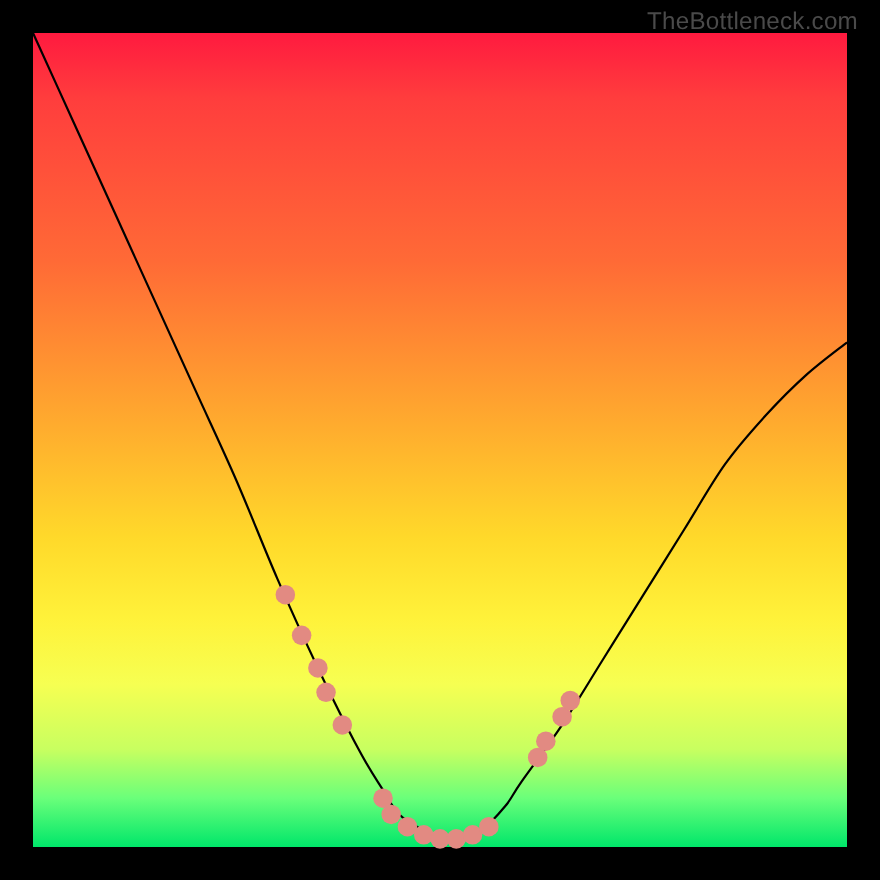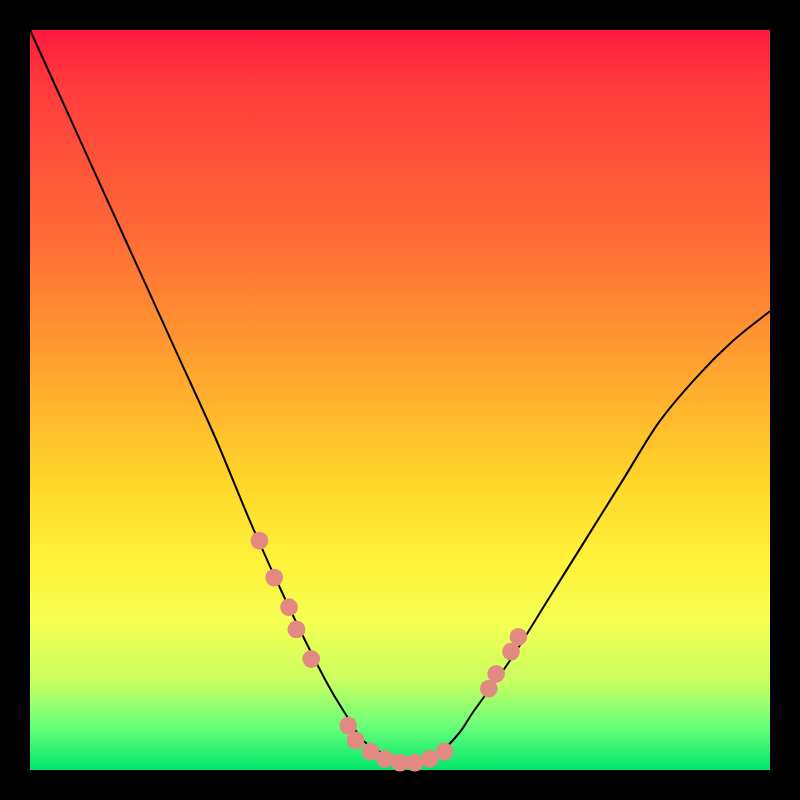--- a/index.html
+++ b/index.html
@@ -58,20 +58,21 @@
     overflow: visible;
   }
 </style>
 </head>
 <body>
 
 <div class="frame">
 
   <div class="plot-bg"></div>
 
+  <div class="watermark">TheBottleneck.com</div>
 
   <svg class="curve" viewBox="0 0 740 740" preserveAspectRatio="none">
     <path id="curve-path" fill="none" stroke="#000000" stroke-width="2" d="M 0 0 C 6.166666666666667 13.566666666666663, 24.666666666666664 54.26666666666665, 37 81.39999999999998 C 49.333333333333336 108.5333333333333, 61.666666666666664 135.66666666666663, 74 162.79999999999995 C 86.33333333333333 189.93333333333328, 98.66666666666667 217.06666666666666, 111 244.2 C 123.33333333333333 271.3333333333333, 135.66666666666666 298.46666666666664, 148 325.59999999999997 C 160.33333333333334 352.7333333333333, 172.66666666666666 378.6333333333333, 185 407 C 197.33333333333334 435.3666666666667, 209.66666666666666 467.4333333333333, 222 495.79999999999995 C 234.33333333333334 524.1666666666666, 246.66666666666666 551.3000000000001, 259 577.2 C 271.3333333333333 603.1, 286.1333333333333 632.7, 296 651.2 C 305.8666666666667 669.7, 312.0333333333333 678.3333333333334, 318.2 688.2 C 324.3666666666667 698.0666666666667, 326.8333333333333 704.2333333333333, 333 710.4 C 339.1666666666667 716.5666666666666, 349.0333333333333 721.5, 355.2 725.2 C 361.3666666666667 728.9000000000001, 365.06666666666666 731.3666666666667, 370 732.6 C 374.93333333333334 733.8333333333334, 378.6333333333333 733.8333333333334, 384.8 732.6 C 390.9666666666667 731.3666666666667, 399.6000000000001 730.1333333333334, 407.00000000000006 725.2 C 414.40000000000003 720.2666666666667, 423.0333333333333 710.4, 429.2 703 C 435.3666666666667 695.6, 435.3666666666667 693.1333333333333, 444 680.8 C 452.6333333333333 668.4666666666666, 468.6666666666667 647.5, 481 629 C 493.3333333333333 610.5, 505.6666666666667 589.5333333333333, 518 569.8 C 530.3333333333334 550.0666666666666, 542.6666666666666 530.3333333333334, 555 510.6 C 567.3333333333334 490.8666666666667, 579.6666666666666 471.1333333333333, 592 451.4 C 604.3333333333334 431.66666666666663, 616.6666666666666 409.4666666666667, 629 392.20000000000005 C 641.3333333333334 374.9333333333334, 653.6666666666666 361.3666666666666, 666 347.79999999999995 C 678.3333333333334 334.2333333333333, 690.6666666666666 321.9, 703 310.8 C 715.3333333333334 299.70000000000005, 733.8333333333334 286.1333333333333, 740 281.2"></path>
     <g id="dots">
         <circle cx="229.4" cy="510.6" r="8.88" fill="#e28a82"></circle>
         <circle cx="244.20000000000002" cy="547.6" r="8.88" fill="#e28a82"></circle>
         <circle cx="259" cy="577.2" r="8.88" fill="#e28a82"></circle>
         <circle cx="266.4" cy="599.4" r="8.88" fill="#e28a82"></circle>
         <circle cx="281.2" cy="629" r="8.88" fill="#e28a82"></circle>
         <circle cx="318.2" cy="695.6" r="8.88" fill="#e28a82"></circle>

